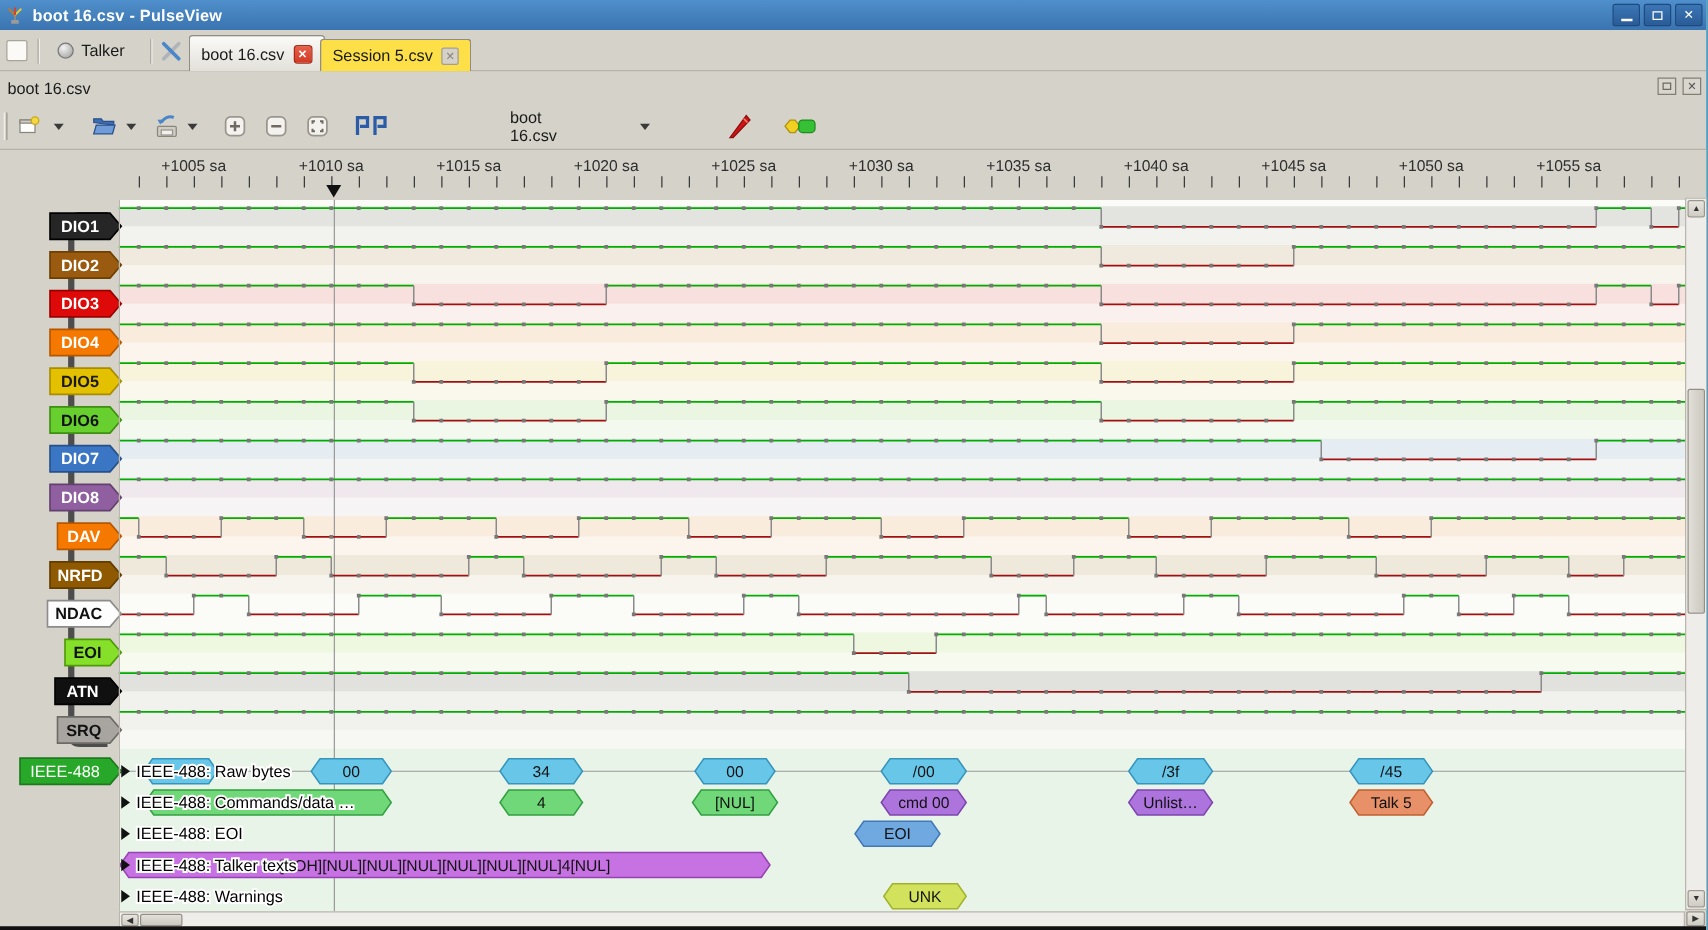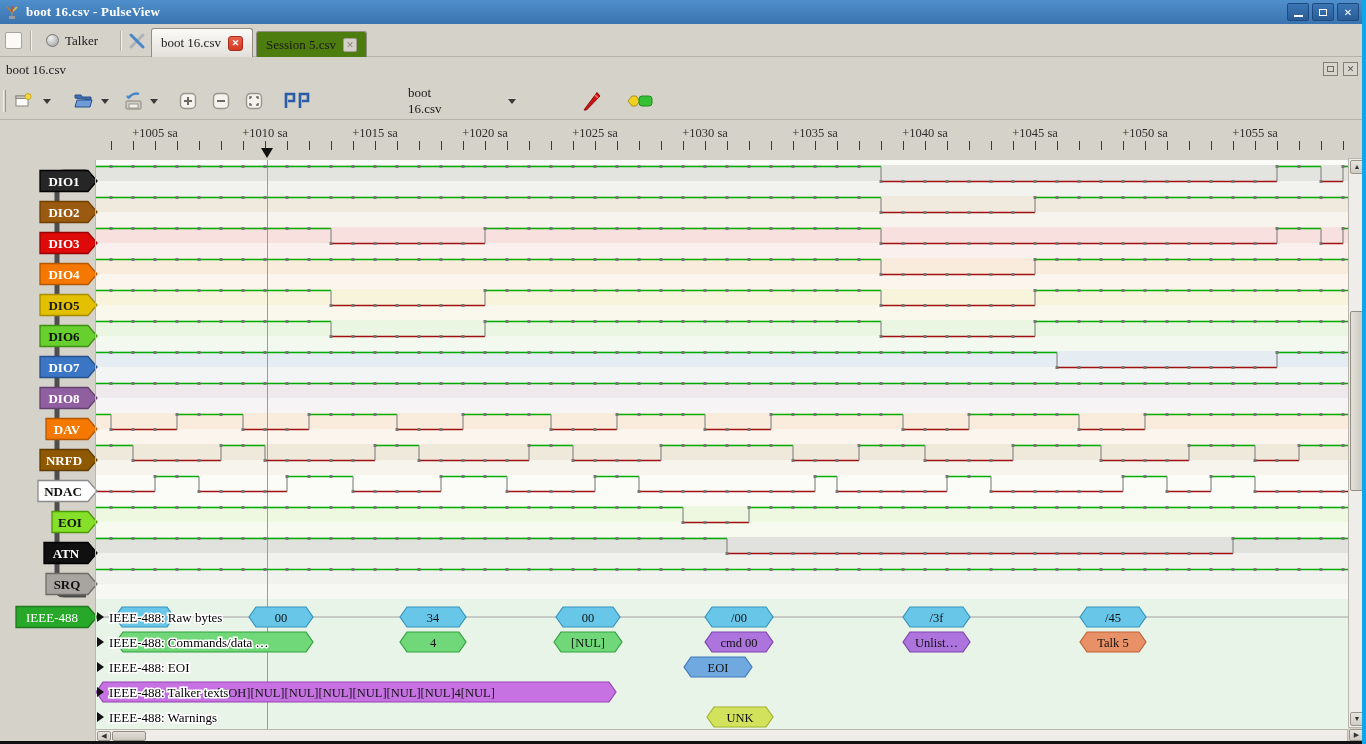--- a/index.html
+++ b/index.html
@@ -1,18 +1,18 @@
 <!DOCTYPE html>
 <html><head>
 <meta charset="utf-8">
 <style>
   html,body{margin:0;padding:0;background:#555;}
   *{box-sizing:border-box;}
   #win{position:relative;width:1366px;height:744px;background:#d5d2ca;overflow:hidden;
-       font-family:Liberation Serif, serif;border-right:4px solid #0ea5e9;}
+       font-family:Liberation Sans, sans-serif;border-right:1px solid #0ea5e9;}
   
   #titlebar{position:absolute;left:0;top:0;width:100%;height:24px;
     background:linear-gradient(#4f8fcb,#3a74b0);display:flex;align-items:center;}
   #titlebar .logo{width:16px;height:16px;margin:0 6px 0 4px;}
   #titlebar .ttext{color:#fff;font-weight:bold;font-size:13px;letter-spacing:.2px;}
   #winbtns{position:absolute;right:3px;top:3px;display:flex;gap:3px;}
   .wbtn{width:22px;height:18px;background:linear-gradient(#3b76b5,#2a5c97);
     border:1px solid #1d4a80;border-radius:2px;color:#fff;font-size:10px;
     display:flex;align-items:center;justify-content:center;}
   .wbtn .minbar{width:9px;height:2px;background:#fff;margin-top:7px;}
@@ -24,21 +24,21 @@
     border:1px solid #a8a49c;border-radius:2px;}
   #reload-btn{position:absolute;left:40px;top:4px;height:25px;display:flex;align-items:center;gap:6px;
     padding:0 6px;font-size:13px;color:#1a1a1a;}
   .ball{width:13px;height:13px;border-radius:50%;border:1px solid #777;
     background:radial-gradient(circle at 35% 30%,#f2f2f2,#9a9a9a);}
   .vsep{position:absolute;top:7px;width:1px;height:20px;background:#b0aca4;box-shadow:1px 0 0 #f2f0ec;}
   #tools-btn{position:absolute;left:128px;top:8px;width:20px;height:18px;}
   .tab{position:relative;display:flex;align-items:center;gap:7px;font-size:13px;color:#1a1a1a;
     padding:0 9px;border:1px solid #918d85;border-bottom:none;border-radius:3px 3px 0 0;}
   #tab1{position:absolute;left:151px;top:4px;height:29px;background:linear-gradient(#fafaf7,#e3e0da);}
-  #tab2{position:absolute;left:256px;top:7px;height:26px;background:#4d7c0f;}
+  #tab2{position:absolute;left:256px;top:7px;height:26px;background:#fde047;}
   .close-red{width:15px;height:15px;border-radius:3px;background:linear-gradient(#e8604a,#d23a24);
     border:1px solid #a82a18;color:#fff;font-size:9px;font-weight:bold;display:flex;align-items:center;justify-content:center;}
   .close-gray{width:14px;height:14px;border-radius:2px;background:#d5d1c9;border:1px solid #a29e96;
     color:#8a867e;font-size:9px;display:flex;align-items:center;justify-content:center;}
   
   #panelhdr{position:absolute;left:0;top:58px;width:100%;height:24px;background:#d5d2ca;
     display:flex;align-items:center;font-size:13px;color:#1a1a1a;padding-left:6px;}
   #panelhdr .hicons{position:absolute;right:4px;top:4px;display:flex;gap:5px;}
   .hicon{width:15px;height:14px;border:1px solid #827e76;background:#d9d6ce;color:#555;
     font-size:9px;display:flex;align-items:center;justify-content:center;}

